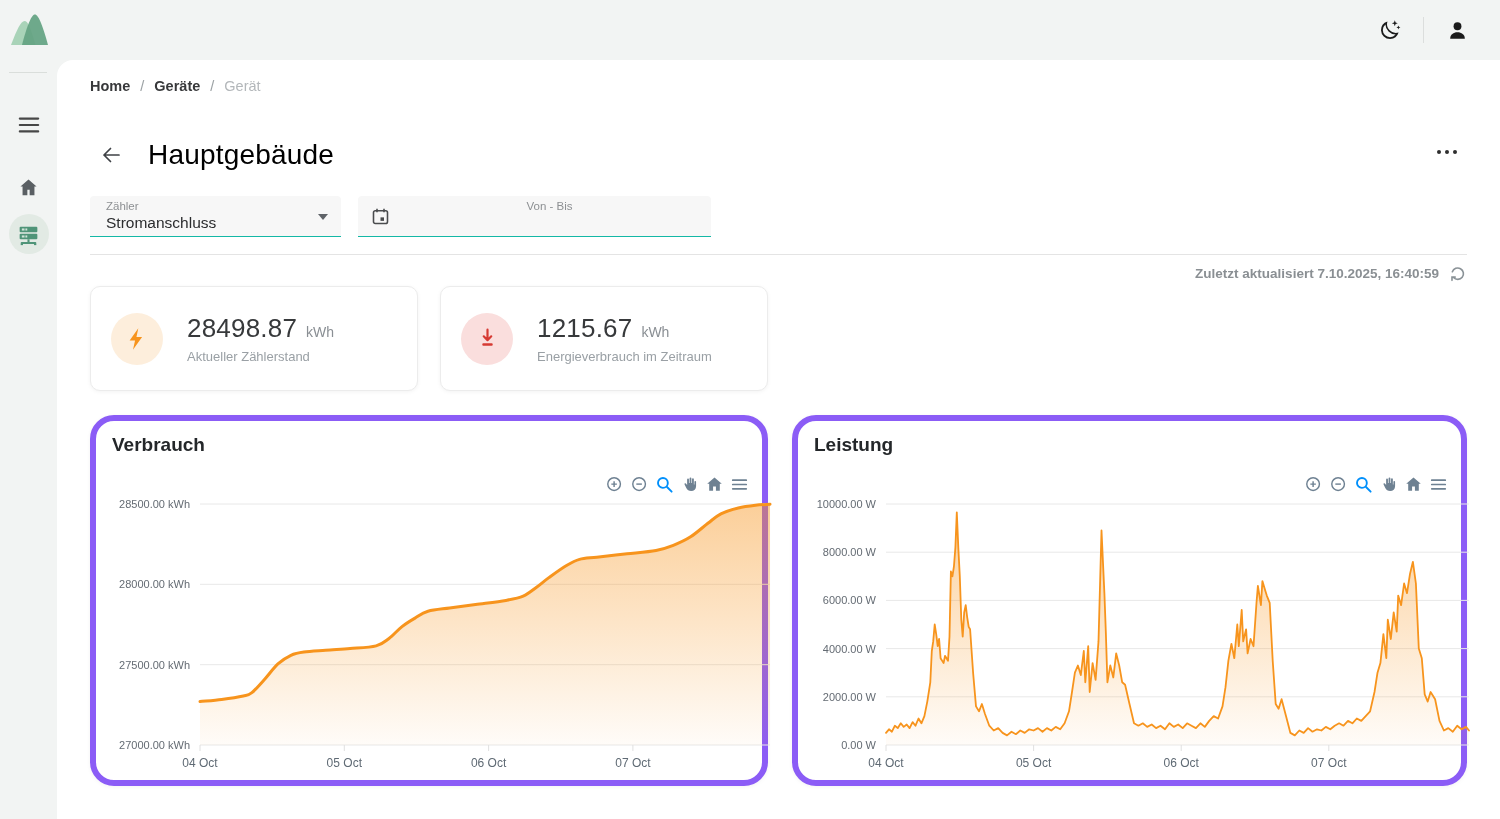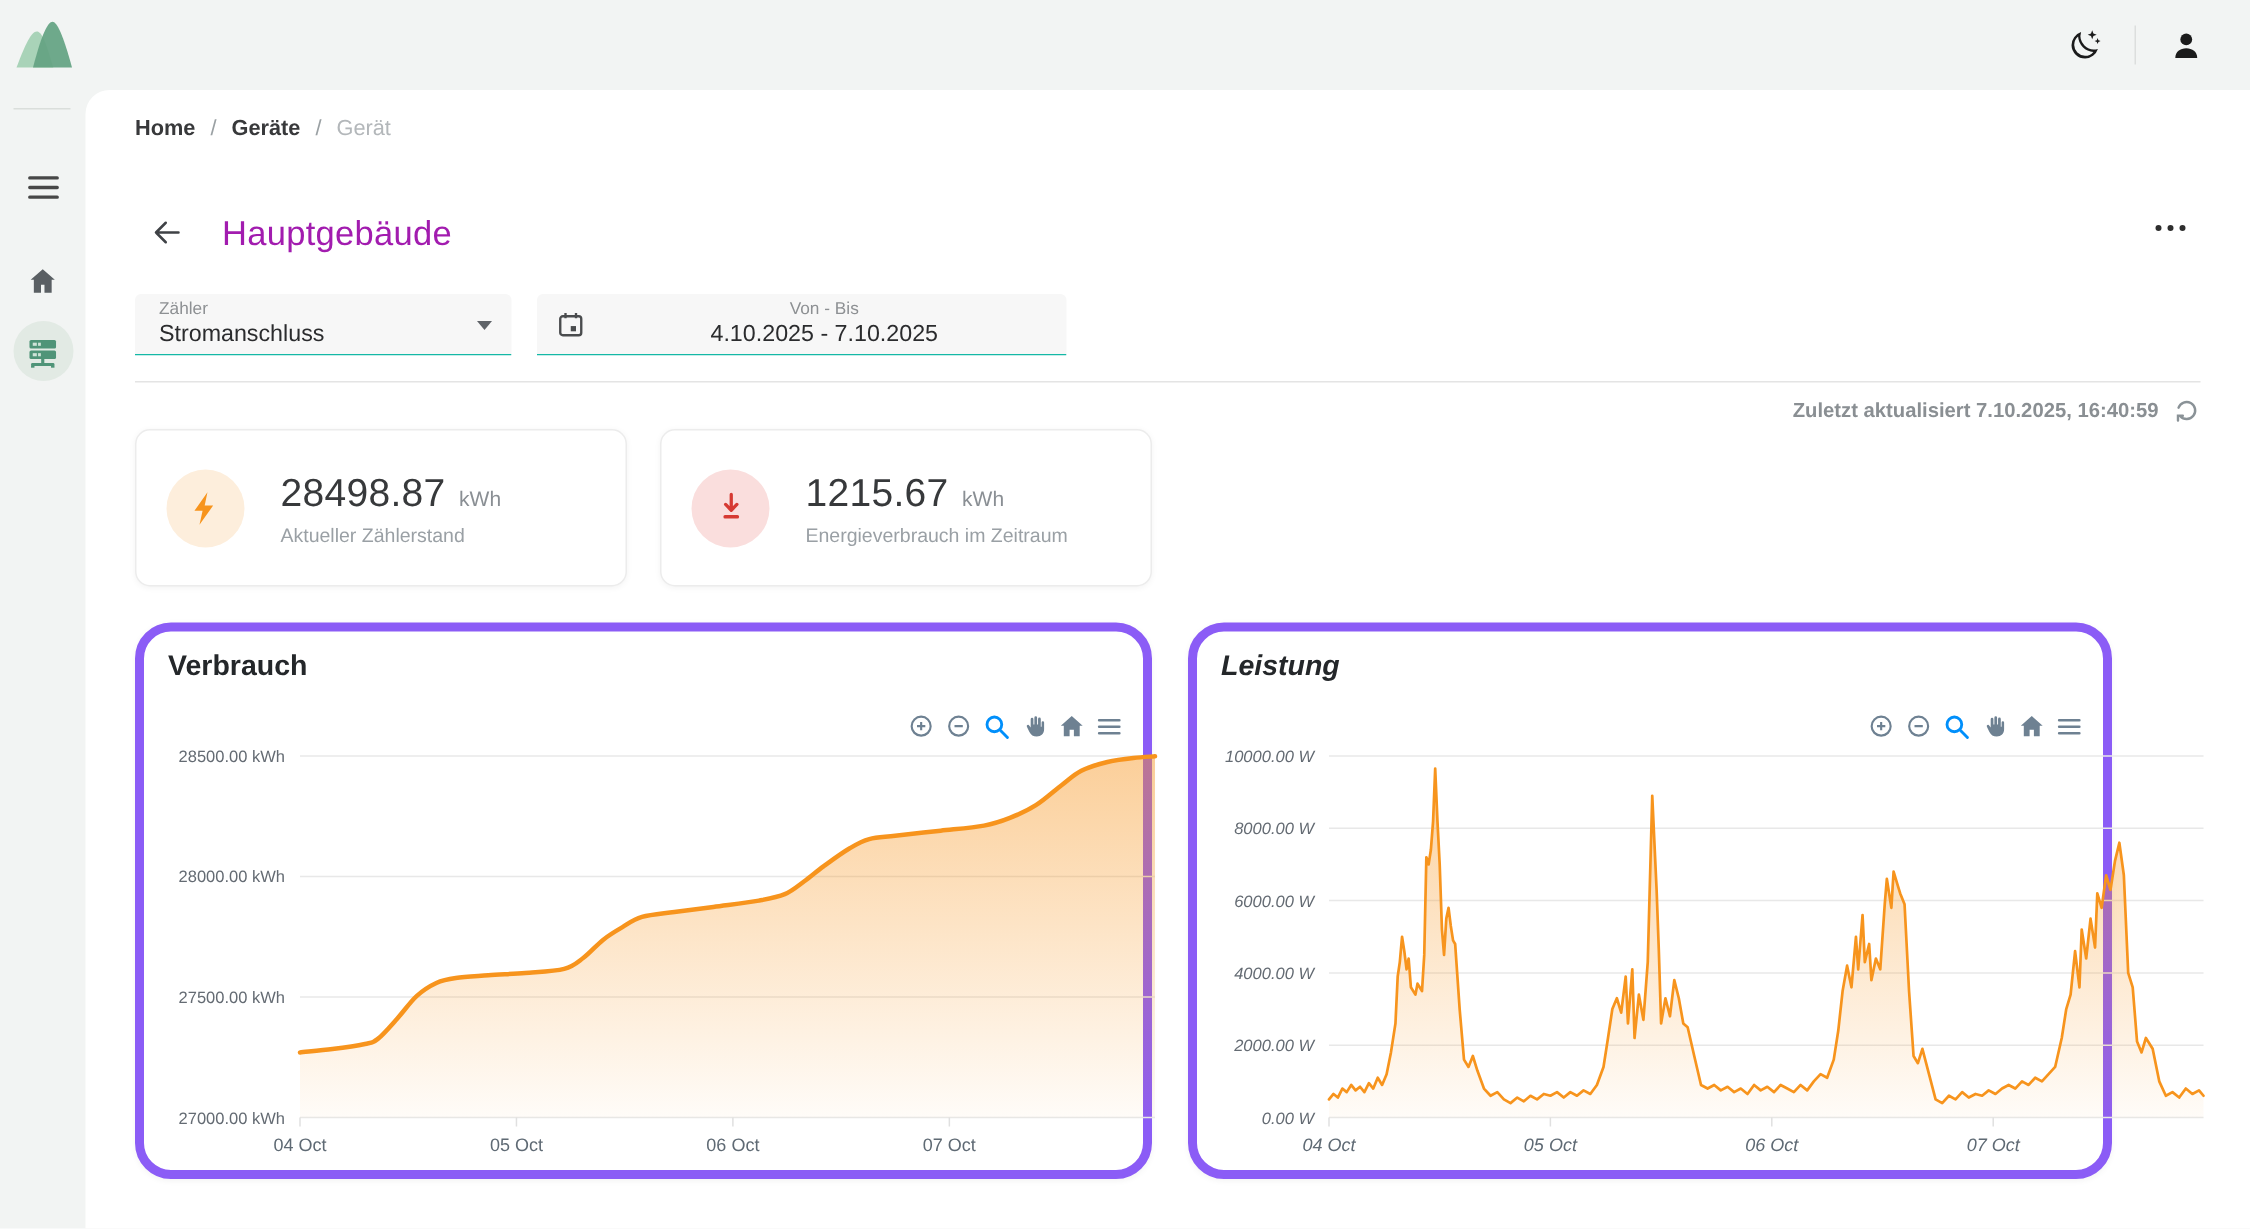--- a/index.html
+++ b/index.html
@@ -25,21 +25,21 @@
   
   .panel { position:absolute; left:57px; top:60px; right:0; bottom:0; background:#ffffff; border-top-left-radius:16px; padding:0 33px; overflow:hidden; }
 
   .breadcrumb { margin-top:18px; font-size:14.5px; display:flex; align-items:center; gap:10px; }
   .bc-link { color:#38393b; font-weight:600; cursor:pointer; }
   .bc-sep { color:#9aa0a3; }
   .bc-current { color:#b3b7ba; font-weight:400; }
 
   .title-row { margin-top:42px; height:38px; display:flex; align-items:center; position:relative; }
   .back-btn { width:34px; height:34px; display:flex; align-items:center; justify-content:center; cursor:pointer; margin-left:4px; }
-  .page-title { font-size:23px; font-weight:500; color:#a21caf; margin-left:20px; letter-spacing:.2px; }
+  .page-title { font-size:28px; font-weight:500; color:#000000; margin-left:20px; letter-spacing:.2px; }
   .kebab { position:absolute; right:6px; top:10px; display:flex; gap:4px; cursor:pointer; padding:4px; }
   .kebab i { width:4px; height:4px; border-radius:50%; background:#2e2e2e; }
 
   .filter-row { margin-top:22px; display:flex; gap:17px; }
   .field { background:#f7f7f7; border-bottom:1px solid #14b8a6; height:41px; position:relative; cursor:pointer; border-top-left-radius:4px; border-top-right-radius:4px; }
   .field-meter { width:251px; padding:4px 34px 0 16px; }
   .field-range { width:353px; padding:4px 16px 0 46px;text-align:center; }
   .field-label { font-size:11.5px; color:#8d9093; line-height:13px; }
   .field-value { font-size:15.5px; color:#2b2c2e; line-height:20px; white-space:nowrap; }
   .caret { position:absolute; right:13px; top:18px; width:0; height:0; border-left:5.5px solid transparent; border-right:5.5px solid transparent; border-top:6px solid #5f6368; }
@@ -56,21 +56,21 @@
   .stat-icon { width:52px; height:52px; border-radius:50%; flex:0 0 52px; display:flex; align-items:center; justify-content:center; }
   .stat-body { margin-left:24px; }
   .stat-top { display:flex; align-items:baseline; gap:9px; }
   .stat-value { font-size:26px; font-weight:500; color:#37393b; letter-spacing:.2px; }
   .stat-unit { font-size:14px; color:#8a8f94; }
   .stat-label { font-size:13px; color:#9aa0a5; margin-top:5px; }
 
   .charts-row { margin-top:24px; display:flex; gap:24px; }
   .chart-card { position:relative; height:371px; background:#fff; border:6px solid #8b5cf6; border-radius:24px; box-shadow:0 1px 4px rgba(0,0,0,.05); }
   .chart-card.left { width:678px; }
-  .chart-card.right { width:616px;font-style:italic; }
+  .chart-card.right { width:675px; }
   .chart-title { position:absolute; left:16px; top:13px; font-size:19px; font-weight:600; color:#24272a; }
   .chart-toolbar { position:absolute; right:12px; top:52px; display:flex; align-items:center; gap:3px; }
   .tbtn { width:22px; height:22px; display:flex; align-items:center; justify-content:center; color:#6e8192; cursor:pointer; }
   .chart-area { position:absolute; left:6px; right:0; top:74px; height:282px; }
   .chart-area svg { display:block; }
 </style>
 </head>
 <body>
 
 <div class="topbar">
@@ -160,21 +160,20 @@
     </div>
     <div class="field field-range">
       <span class="cal-icon">
         <svg width="21" height="21" viewBox="0 0 24 24" fill="none" stroke="currentColor" stroke-width="1.8">
           <rect x="4" y="5.5" width="16" height="14.5" rx="2"></rect>
           <path d="M8 3v4M16 3v4"></path>
           <rect x="12" y="13" width="4" height="4" fill="currentColor" stroke="none"></rect>
         </svg>
       </span>
       <div class="field-label">Von - Bis</div>
-      <div class="field-value">4.10.2025 - 7.10.2025</div>
     </div>
   </div>
 
   <div class="divider"></div>
 
   <div class="updated-row">
     <span class="updated-text">Zuletzt aktualisiert 7.10.2025, 16:40:59</span>
     <span class="refresh-btn">
       <svg width="19" height="19" viewBox="0 0 20 20" fill="none" stroke="currentColor" stroke-width="1.7" stroke-linecap="round">
         <path d="M4.6 8.2a6 6 0 1 1 1.2 6"></path>

